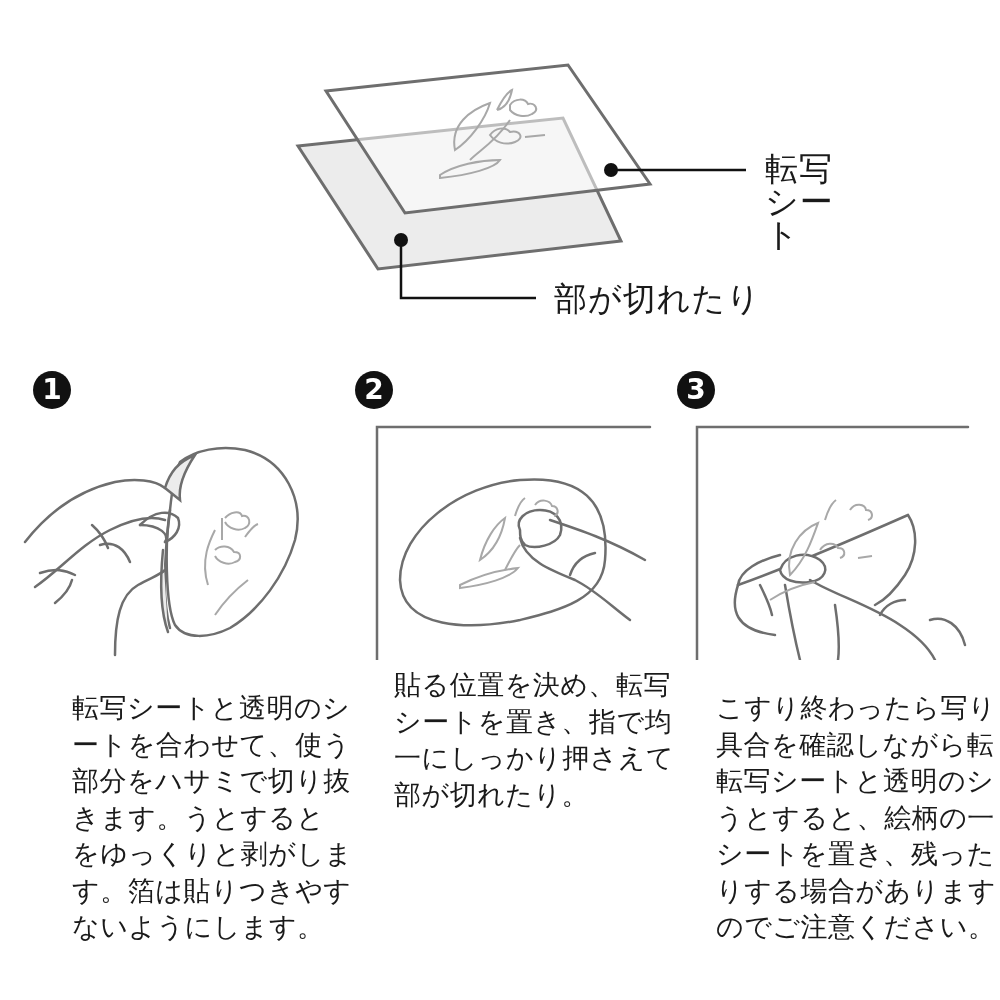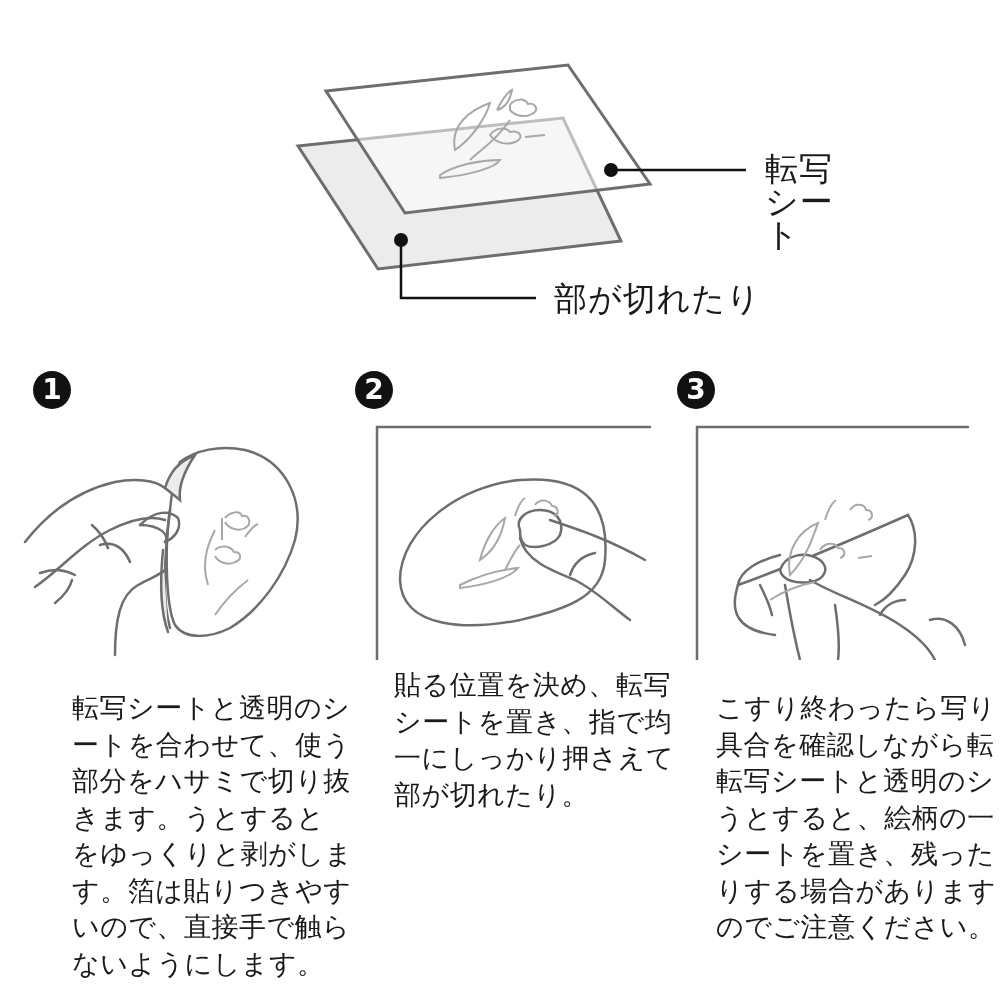--- a/index.html
+++ b/index.html
@@ -74,21 +74,20 @@
     <path d="M202,108 L202,130"></path>
   </g>
 </svg>
 <div class="step-text" style="left:36px; top:690px; width:300px;">
   <div>転写シートと透明のシ</div>
   <div>ートを合わせて、使う</div>
   <div>部分をハサミで切り抜</div>
   <div>きます。うとすると</div>
   <div>をゆっくりと剥がしま</div>
   <div>す。箔は貼りつきやす</div>
-  <div>いので、直接手で触ら</div>
   <div>ないようにします。</div>
 </div>
 
 <div class="step-badge" style="left:355px; top:371px;">2</div>
 <svg class="step-illus" style="left:340px; top:410px;" width="320" height="250" viewBox="0 0 320 250">
   <g fill="none" stroke="#6e6e6e" stroke-width="2.5" stroke-linecap="round">
     <polyline points="37,250 37,17 310,17"></polyline>
     <path d="M60,170 C60,120 120,75 180,70 C240,65 270,90 265,150 C262,190 220,200 180,210 C130,220 62,220 60,170 Z"></path>
     <path d="M180,120 C175,110 185,100 200,100 C215,100 225,110 220,125 C215,135 195,140 185,135 C180,130 180,125 180,120 Z" fill="#fff"></path>
     <path d="M180,128 C185,150 210,160 235,170 C255,180 270,195 290,210"></path>

